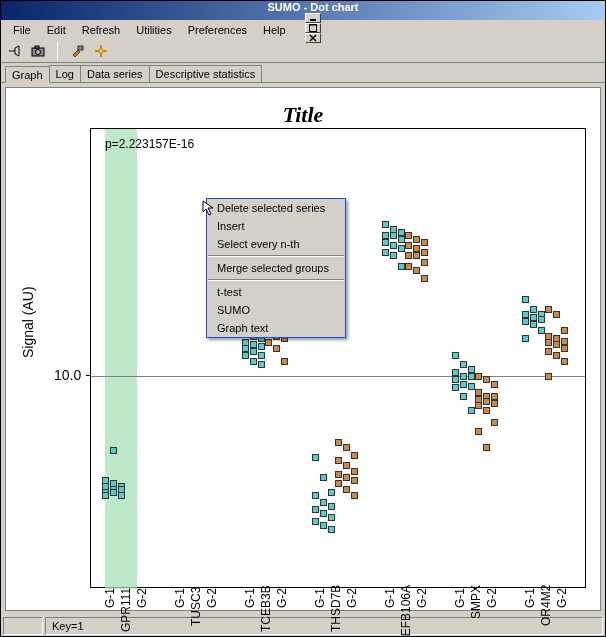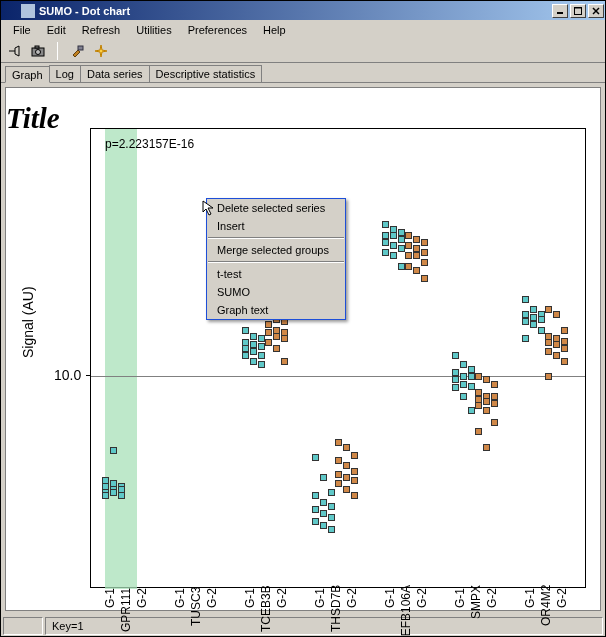--- a/index.html
+++ b/index.html
@@ -7,21 +7,21 @@
     margin: 0; padding: 0;
     width: 606px; height: 637px;
     font-family: "Tahoma", "MS Sans Serif", Arial, sans-serif;
     font-size: 11px;
     background: #d4d0c8;
     overflow: hidden;
   }
   .window { width: 606px; height: 637px; border: 1px solid #000; background: #d4d0c8; display: flex; flex-direction: column; }
   .titlebar {
     height: 19px; background: linear-gradient(to right, #0a246a, #a6caf0);
-    display: flex; align-items: center; color: #fff; font-weight: bold; padding-left: 20px;
+    display: flex; align-items: center; color: #fff; font-weight: bold; padding-left: 20px; flex-direction: column;
   }
   .titlebar .icon { width: 14px; height: 14px; background: #b0c4de; margin-right: 4px; }
   .titlebar .spacer { flex: 1; }
   .titlebar .wbtn {
     width: 16px; height: 14px; margin: 0 1px; background: #d4d0c8;
     border: 1px solid #fff; border-right-color: #404040; border-bottom-color: #404040;
     display: flex; align-items: center; justify-content: center; font-size: 9px;
   }
   .menubar { height: 19px; display: flex; align-items: center; padding: 0 4px; gap: 0; }
   .menubar .menu { padding: 2px 8px; }
@@ -35,22 +35,22 @@
   .tab {
     padding: 2px 6px; border: 1px solid #808080; border-bottom: none;
     background: #d4d0c8; margin-right: -1px; position: relative;
   }
   .tab.active { background: #d4d0c8; border-bottom: 1px solid #d4d0c8; top: 1px; height: 17px; z-index: 1;}
   .content {
     flex: 1; background: #fff; margin: 4px; border: 1px solid #808080;
     position: relative;
   }
   .chart-title {
-    position: absolute; top: 14px; width: 100%; text-align: left;
-    font-family: "Times New Roman", serif; font-size: 29px; font-weight: bold; font-style: italic;
+    position: absolute; top: 14px; width: 100%; text-align: center;
+    font-family: "Times New Roman", serif; font-size: 22px; font-weight: bold; font-style: italic;
   }
   .plot {
     position: absolute; left: 84px; top: 40px; width: 496px; height: 460px;
     border: 1px solid #000;
     padding-left: 44px;
   }
   .highlight { position: absolute; left: 14px; top:0; width: 32px; height: 460px; background: #a8e0b8; opacity: .75; }
   .gridline { position: absolute; left:0; right:0; height:0; border-top:1px solid #808080; }
   .ptext { position:absolute; font-family: Arial, sans-serif; font-size: 12px; }
   .ylabel {
@@ -317,20 +317,21 @@
         <div style="position: absolute; left: 533.4px; top: 537.5px; transform: rotate(-90deg); transform-origin: left top; font-family: Arial; font-size: 12px;">OR4M2</div>
         <div style="position: absolute; left: 548.8px; top: 520px; transform: rotate(-90deg); transform-origin: left top; font-family: Arial; font-size: 12px;">G-2</div>
       </div>
   <div class="ytick" style="top: 279.132px;">10.0</div>
       <div class="ytickmark" style="top: 287.132px;"></div>
     </div>
 
   <div class="context" id="context">
       <div class="ctx-item">Delete selected series</div>
       <div class="ctx-item">Insert</div>
+      <div class="ctx-item">Select every n-th</div>
       <div class="ctx-sep"></div>
       <div class="ctx-item">Merge selected groups</div>
       <div class="ctx-sep"></div>
       <div class="ctx-item">t-test</div>
       <div class="ctx-item">SUMO</div>
       <div class="ctx-item">Graph text</div>
     </div>
 
   <div class="cursor">
     <svg width="16" height="16">

